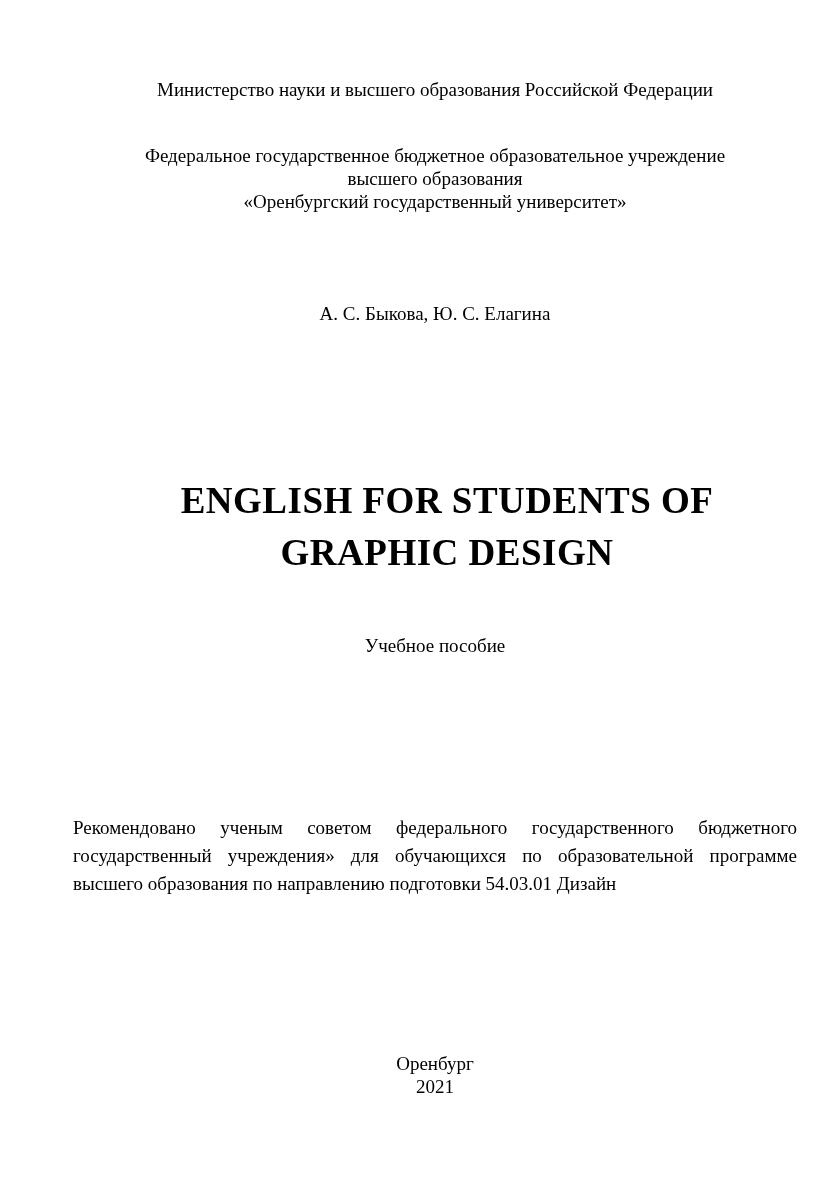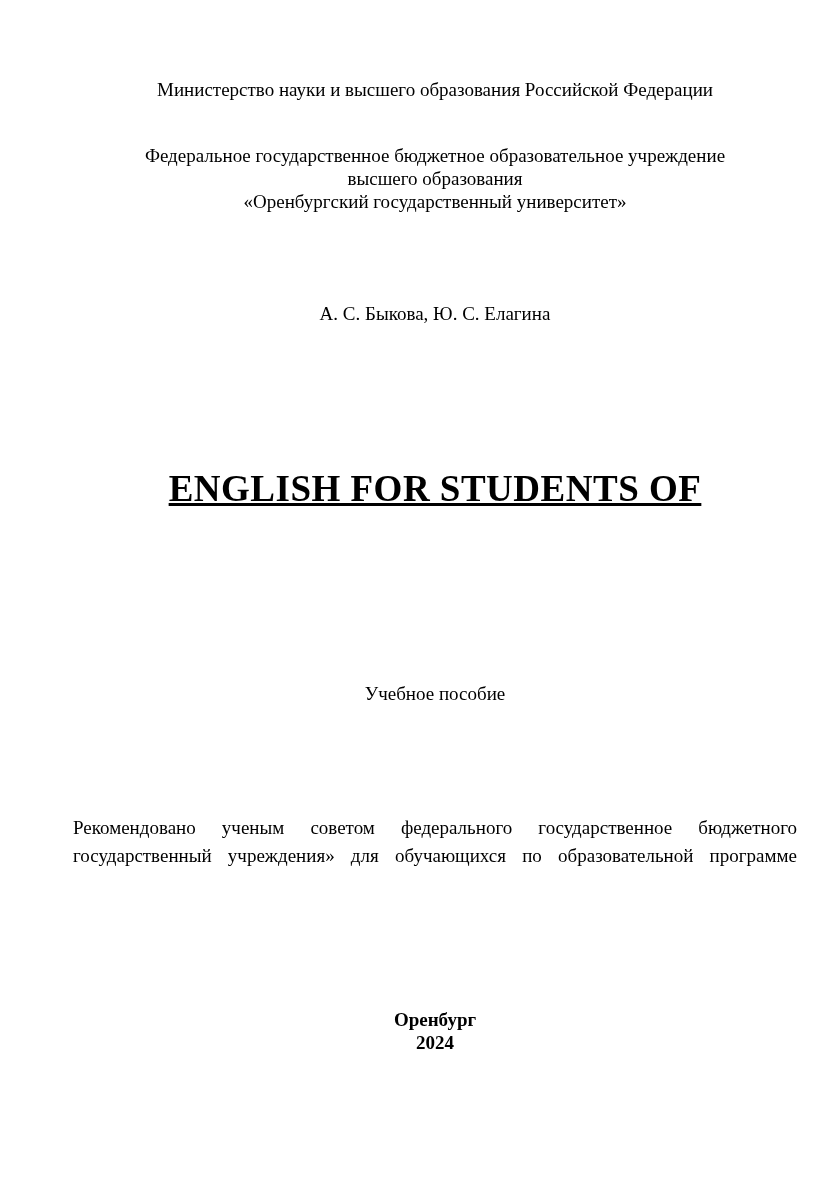--- a/index.html
+++ b/index.html
@@ -29,56 +29,58 @@
   .ministry        { top: 78px; }
   .institution     { top: 144px; }
   .authors         { top: 302px; }
   .book-title {
     top: 463px;
     font-size: 37px;
     font-weight: bold;
     line-height: 52px;
     letter-spacing: 0.5px;
   }
-  .subtitle        { top: 682px; }
+  .subtitle        { top: 634px; }
   .recommendation  {
     top: 814px;
     line-height: 28px;
     text-align: left;
   }
   .recommendation .just {
     text-align: justify;
     text-align-last: justify;
   }
-  .imprint         { top: 1008px; font-weight: bold; }
+  .imprint         { top: 1052px; }
 </style>
 </head>
 <body>
 
 <div class="page">
 
   <div class="block centered institution">
     <div>Федеральное государственное бюджетное образовательное учреждение</div>
     <div>высшего образования</div>
     <div>«Оренбургский государственный университет»</div>
   </div>
 
   <div class="block centered ministry">Министерство науки и высшего образования Российской Федерации</div>
 
   <div class="block centered authors">А. С. Быкова, Ю. С. Елагина</div>
 
-  <h1 class="block centered book-title" style="margin:0;text-decoration:underline;">
+  <h1 class="block centered book-title" style="margin:12px;">
     <div>ENGLISH FOR STUDENTS OF</div>
+    <div>GRAPHIC DESIGN</div>
   </h1>
 
   <div class="block centered subtitle">Учебное пособие</div>
 
   <div class="block recommendation">
-    <div class="just">Рекомендовано ученым советом федерального государственное бюджетного</div>
+    <div class="just">Рекомендовано ученым советом федерального государственного бюджетного</div>
     <div class="just">государственный учреждения» для обучающихся по образовательной программе</div>
+    <div>высшего образования по направлению подготовки 54.03.01 Дизайн</div>
   </div>
 
   <div class="block centered imprint">
     <div>Оренбург</div>
-    <div>2024</div>
+    <div>2021</div>
   </div>
 
 </div>
 
 </body></html>

